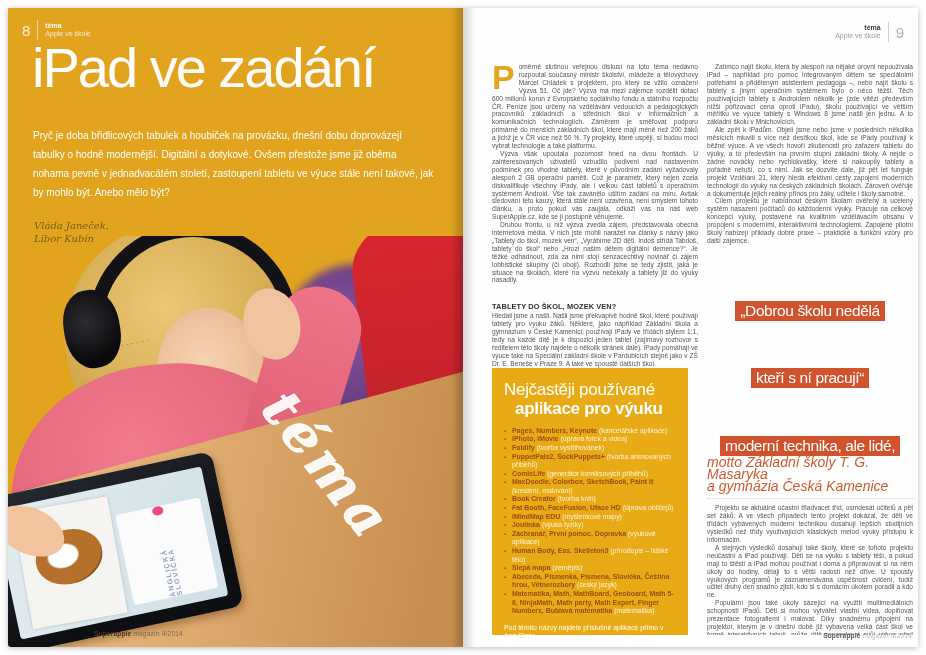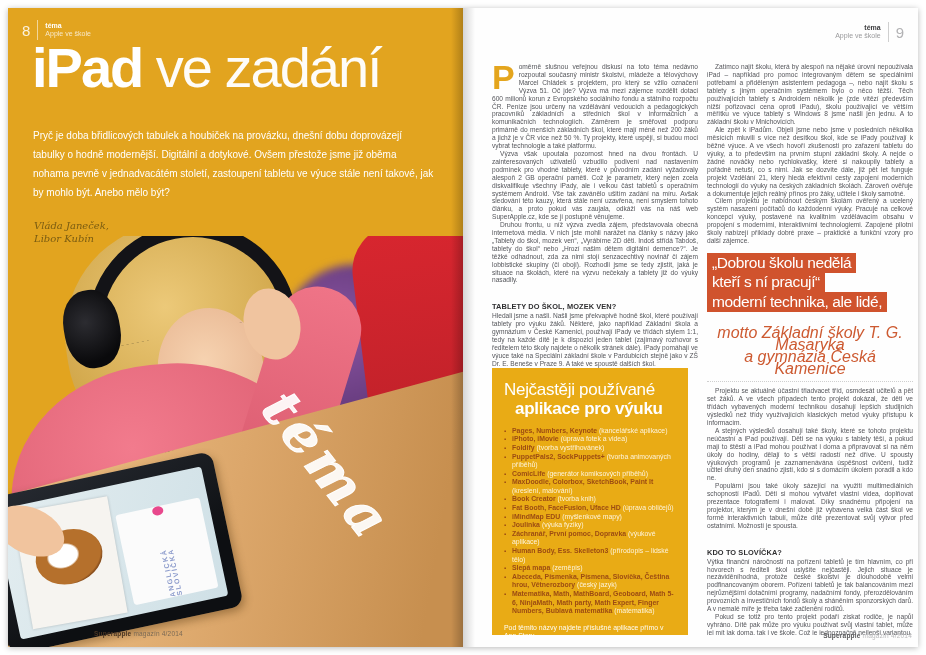--- a/index.html
+++ b/index.html
@@ -8,21 +8,21 @@
   .page{position:relative;width:455px;height:639px;overflow:hidden;}
 
   
   .page-left{background:#e2a41f;}
   .pl-header{position:absolute;top:12px;left:14px;display:flex;align-items:center;gap:7px;z-index:30;}
   .pl-num{font-size:15px;color:rgba(255,255,255,.85);font-weight:300;}
   .hdr-div{width:1px;height:20px;background:rgba(255,255,255,.55);}
   .kicker .k1{font-size:7px;font-weight:700;color:#fff;line-height:8px;}
   .kicker .k2{font-size:7px;color:rgba(255,255,255,.75);line-height:8px;}
   .title{position:absolute;top:30px;left:24px;margin:0;z-index:30;color:#fff;font-size:56px;letter-spacing:-2px;line-height:60px;white-space:nowrap;}
-  .t-bold{font-weight:700;}
+  .t-bold{font-weight:400;}
   .t-light{font-weight:300;opacity:.97;}
   .lede{position:absolute;top:118px;left:25px;width:402px;margin:0;z-index:30;color:#fff;font-size:10px;line-height:19px;font-weight:400;}
   .authors{position:absolute;top:212px;left:26px;z-index:30;font-family:"DejaVu Serif",serif;font-style:italic;font-size:10px;line-height:12.5px;color:#7a5c12;}
   
   .photo{position:absolute;left:0;top:228px;width:455px;height:411px;overflow:hidden;}
   .ph{position:absolute;}
   .chair{left:268px;top:28px;width:150px;height:170px;border-radius:50%;background:radial-gradient(circle at 40% 40%,#8a55a2,#5e3575 75%);filter:blur(4px);transform:rotate(10deg);}
   .red-kid{right:-22px;top:-14px;width:120px;height:300px;border-radius:46px 0 0 60px;background:linear-gradient(#d8262f,#b51f27);transform:rotate(-7deg);}
   .red-arm{right:-18px;top:180px;width:80px;height:330px;border-radius:34px;background:linear-gradient(#cf2530,#a91d26);transform:rotate(7deg);}
   .hair{left:58px;top:-14px;width:232px;height:236px;border-radius:50% 55% 45% 50%;background:radial-gradient(circle at 45% 35%,#ecc979,#d2a84c 60%,#bd923a);transform:rotate(-9deg);}
@@ -70,23 +70,23 @@
   .subhead{margin:18px 0 1px;font-size:7.4px;font-weight:700;color:#2f2f31;letter-spacing:.1px;}
   .apps-box{margin-top:auto;width:196px;box-sizing:border-box;background:#e9ab15;padding:12px 12px 10px;color:#fff;}
   .apps-title{font-size:17px;line-height:19px;font-weight:300;letter-spacing:-.3px;}
   .at-bold{font-weight:800;margin-left:11px;}
   .apps-list{margin-top:9px;}
   .app-item{position:relative;padding-left:8px;font-size:6.9px;line-height:8.6px;color:rgba(255,250,235,.92);}
   .app-item .bullet{position:absolute;left:0;top:0;font-size:6px;color:#9c4c13;}
   .app-names{font-weight:700;color:#9c4c13;}
   .apps-note{margin:8px 0 0;font-size:6.9px;line-height:8.6px;color:#fffdf5;}
   .quotewrap{margin:8px 0 5px;padding-bottom:6px;border-bottom:1px dotted #cfcfcf;}
-  .qline{text-align:left;line-height:19.5px;}
+  .qline{text-align:center;line-height:19.5px;margin-top:48px;}
   .qline span{background:#d0532d;color:#fff;font-size:15.5px;font-weight:400;letter-spacing:-.4px;padding:1px 5px 2px;}
-  .motto{margin-top:16px;text-align:center;font-style:italic;color:#cd5a31;font-size:16px;line-height:12px;}
+  .motto{margin-top:1px;text-align:left;font-style:italic;color:#cd5a31;font-size:14px;line-height:12px;}
   .footer-right{position:absolute;right:6px;bottom:8px;color:#b9b9bb;}
   .footer-right b{color:#58585a;}
 </style>
 </head>
 <body>
 
 <div class="spread">
 
   <div class="page page-left">
     <div class="pl-header">

